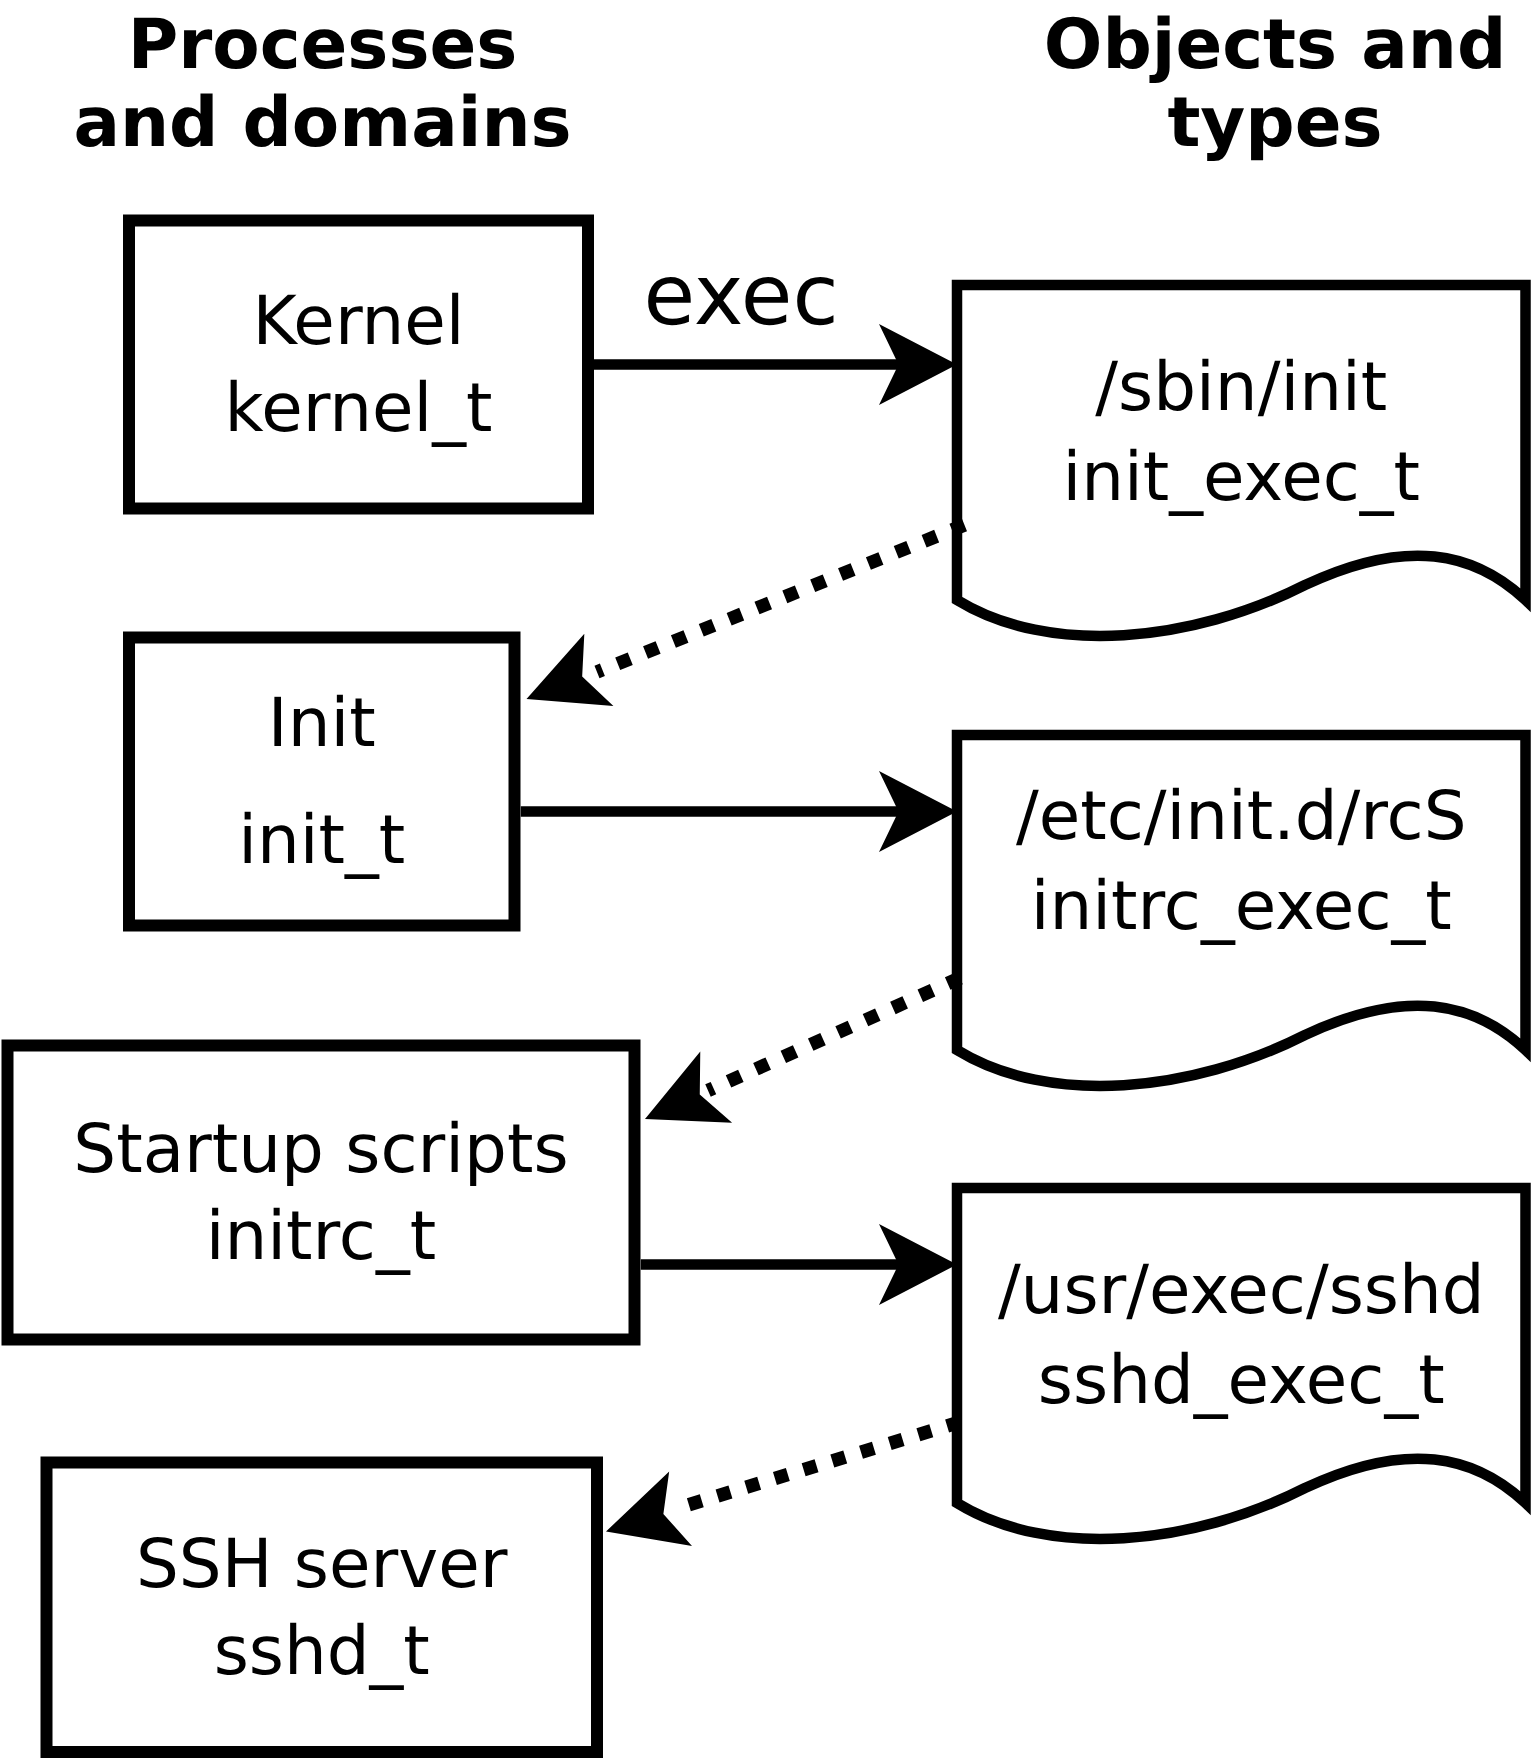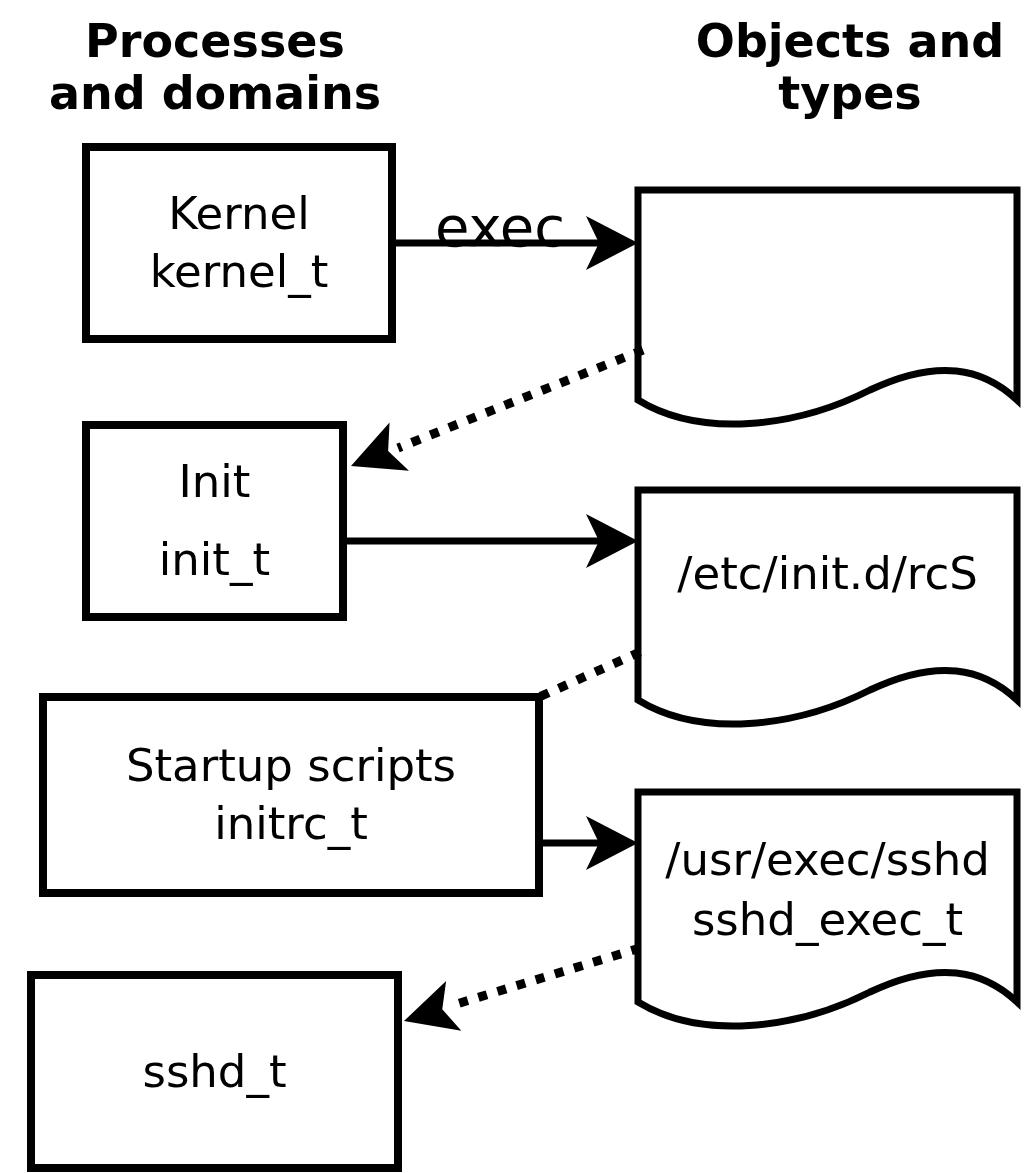--- a/index.html
+++ b/index.html
@@ -24,40 +24,39 @@
     height: 1173px;
   }
   .col-header {
     position: absolute;
     font-weight: bold;
     font-size: 46px;
     line-height: 52px;
     text-align: center;
     white-space: pre-line;
     letter-spacing: 0px;
-    margin-top: 12px;
   }
   .header-left  { left: 10px;  top: 3px; width: 410px; }
   .header-right { left: 660px; top: 3px; width: 380px; }
   .process-box {
     position: absolute;
     box-sizing: border-box;
     border: 8px solid #000000;
     background: #ffffff;
     display: flex;
     flex-direction: column;
     align-items: center;
     justify-content: center;
     text-align: center;
     font-size: 45px;
     line-height: 58px;
   }
   .box-kernel  { left: 82px; top: 143px; width: 314px; height: 200px; }
   .box-init    { left: 82px; top: 421px; width: 265px; height: 200px; gap: 20px; }
-  .box-initrc  { left: 1px;  top: 693px; width: 504px; height: 204px; margin-left: 38px; }
+  .box-initrc  { left: 1px;  top: 693px; width: 426px; height: 204px; }
   .box-sshd    { left: 27px; top: 971px; width: 375px; height: 201px; }
   .doc-label {
     position: absolute;
     display: flex;
     flex-direction: column;
     align-items: center;
     justify-content: center;
     text-align: center;
     font-size: 45px;
     line-height: 60px;
@@ -66,24 +65,23 @@
     pointer-events: none;
   }
   .doc1-label { left: 638px; top: 194px; }
   .doc2-label { left: 638px; top: 480px; }
   .doc3-label { left: 638px; top: 796px; }
   .edge-label {
     position: absolute;
     left: 429px;
     top: 168px;
     width: 142px;
-    text-align: center;
+    text-align: left;
     font-size: 56px;
     line-height: 60px;
-    margin-top: 29px;
   }
 </style>
 </head>
 <body>
 
 <div class="canvas">
 
   <svg class="shapes" viewBox="0 0 1024 1173" xmlns="http://www.w3.org/2000/svg">
 
     <path d="M 638 190 L 1017 190 L 1017 400 C 983 368 938 358 870 390 C 795 428 700 438 638 400 Z" fill="#ffffff" stroke="#000000" stroke-width="7" stroke-linejoin="miter"></path>
@@ -130,24 +128,30 @@
   </div>
   <div class="process-box box-init">
     <div>Init</div>
     <div>init_t</div>
   </div>
   <div class="process-box box-initrc">
     <div>Startup scripts</div>
     <div>initrc_t</div>
   </div>
   <div class="process-box box-sshd">
+    <div>SSH server</div>
     <div>sshd_t</div>
   </div>
 
+  <div class="doc-label doc1-label">
+    <div>/sbin/init</div>
+    <div>init_exec_t</div>
+  </div>
   <div class="doc-label doc2-label">
     <div>/etc/init.d/rcS</div>
+    <div>initrc_exec_t</div>
   </div>
   <div class="doc-label doc3-label">
     <div>/usr/exec/sshd</div>
     <div>sshd_exec_t</div>
   </div>
 
 </div>
 
 </body></html>

